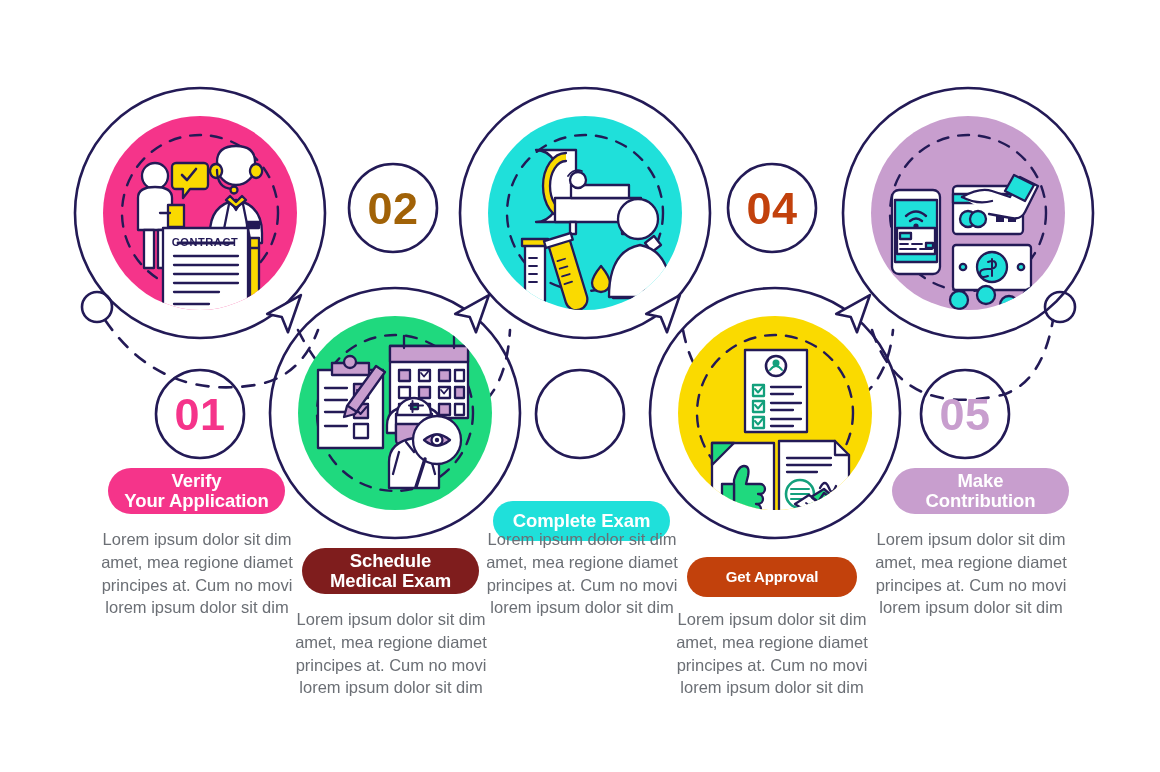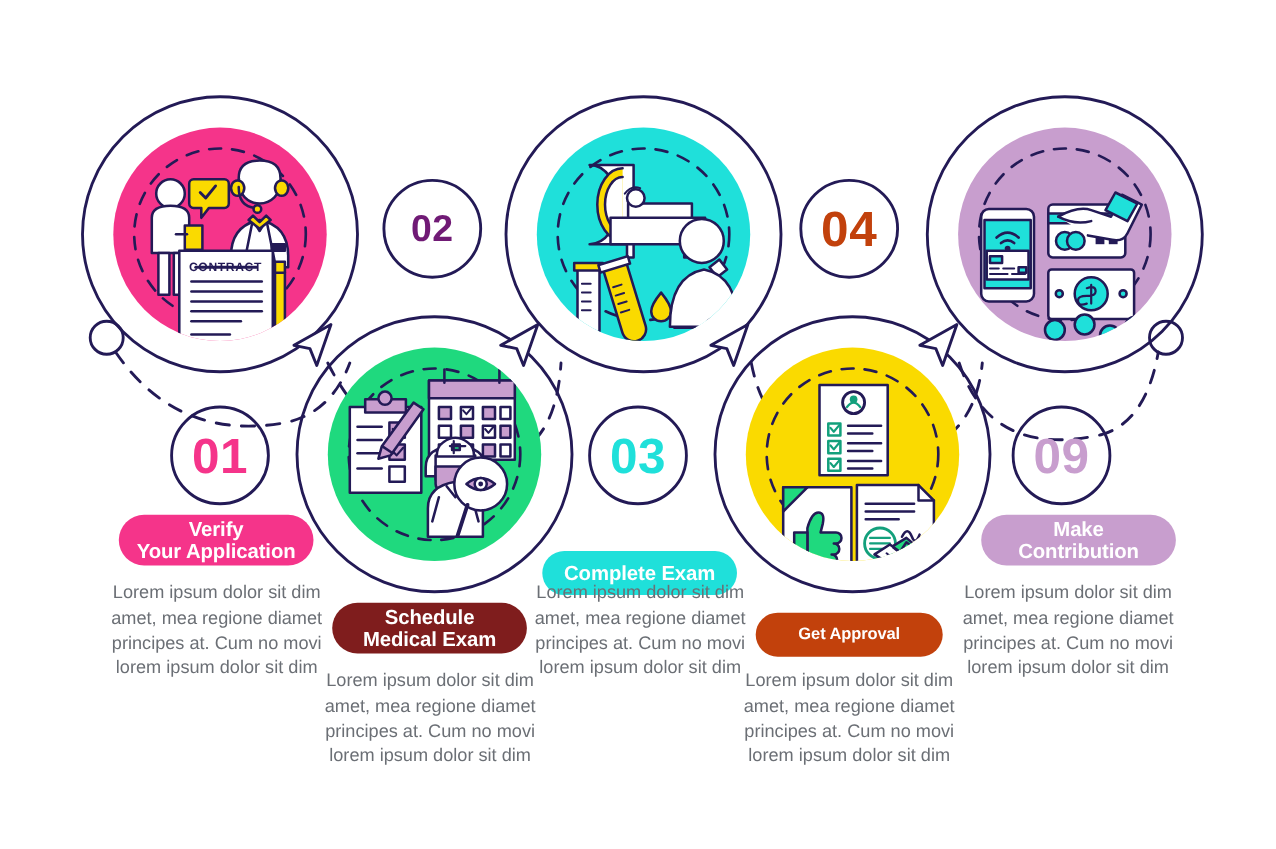--- a/index.html
+++ b/index.html
@@ -354,24 +354,23 @@
       <path d="M303 297 l-36 14 l14 5 l4 16 z" transform="rotate(-8 288 311)"></path>
       <path d="M491 297 l-36 14 l14 5 l4 16 z" transform="rotate(-8 476 311)"></path>
       <path d="M682 297 l-36 14 l14 5 l4 16 z" transform="rotate(-8 667 311)"></path>
       <path d="M872 297 l-36 14 l14 5 l4 16 z" transform="rotate(-8 857 311)"></path>
     </g>
   </svg>
 
   <div class="txtlayer">
 
     <div class="numtxt" style="left:152px;top:384px;width:96px;height:60px;font-size:45px;color:#f5348a;">01</div>
-    <div class="numtxt" style="left:345px;top:178px;width:96px;height:60px;font-size:34px;color:#701a75;">02</div>
-    <div class="numtxt" style="left:532px;top:384px;width:96px;height:60px;font-size:45px;color:#1fe0da;">03</div>
+    <div class="numtxt" style="left:345px;top:178px;width:96px;height:60px;font-size:45px;color:#a16207;">02</div>
     <div class="numtxt" style="left:724px;top:178px;width:96px;height:60px;font-size:45px;color:#c2410c;">04</div>
-    <div class="numtxt" style="left:917px;top:384px;width:96px;height:60px;font-size:45px;color:#c89ece;">09</div>
+    <div class="numtxt" style="left:917px;top:384px;width:96px;height:60px;font-size:45px;color:#c89ece;">05</div>
 
     <div class="pill" style="left:108px;top:468px;width:177px;height:46px;background:#f5348a;font-size:18.5px;">
       <span>Verify
 Your Application</span>
     </div>
     <div class="para" style="left:92px;top:528px;width:210px;">Lorem ipsum dolor sit dim
 amet, mea regione diamet
 principes at. Cum no movi
 lorem ipsum dolor sit dim</div>
 

